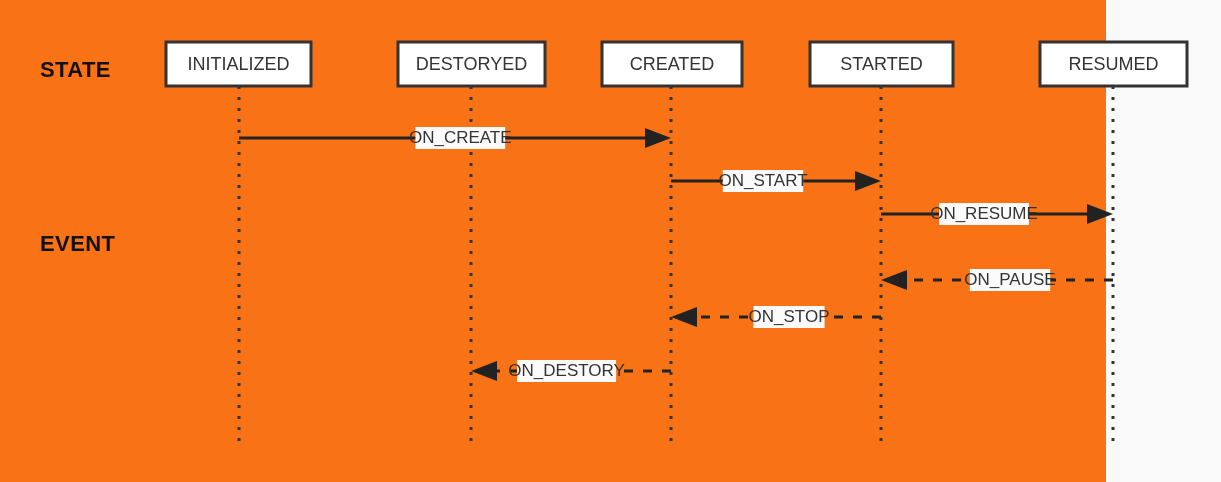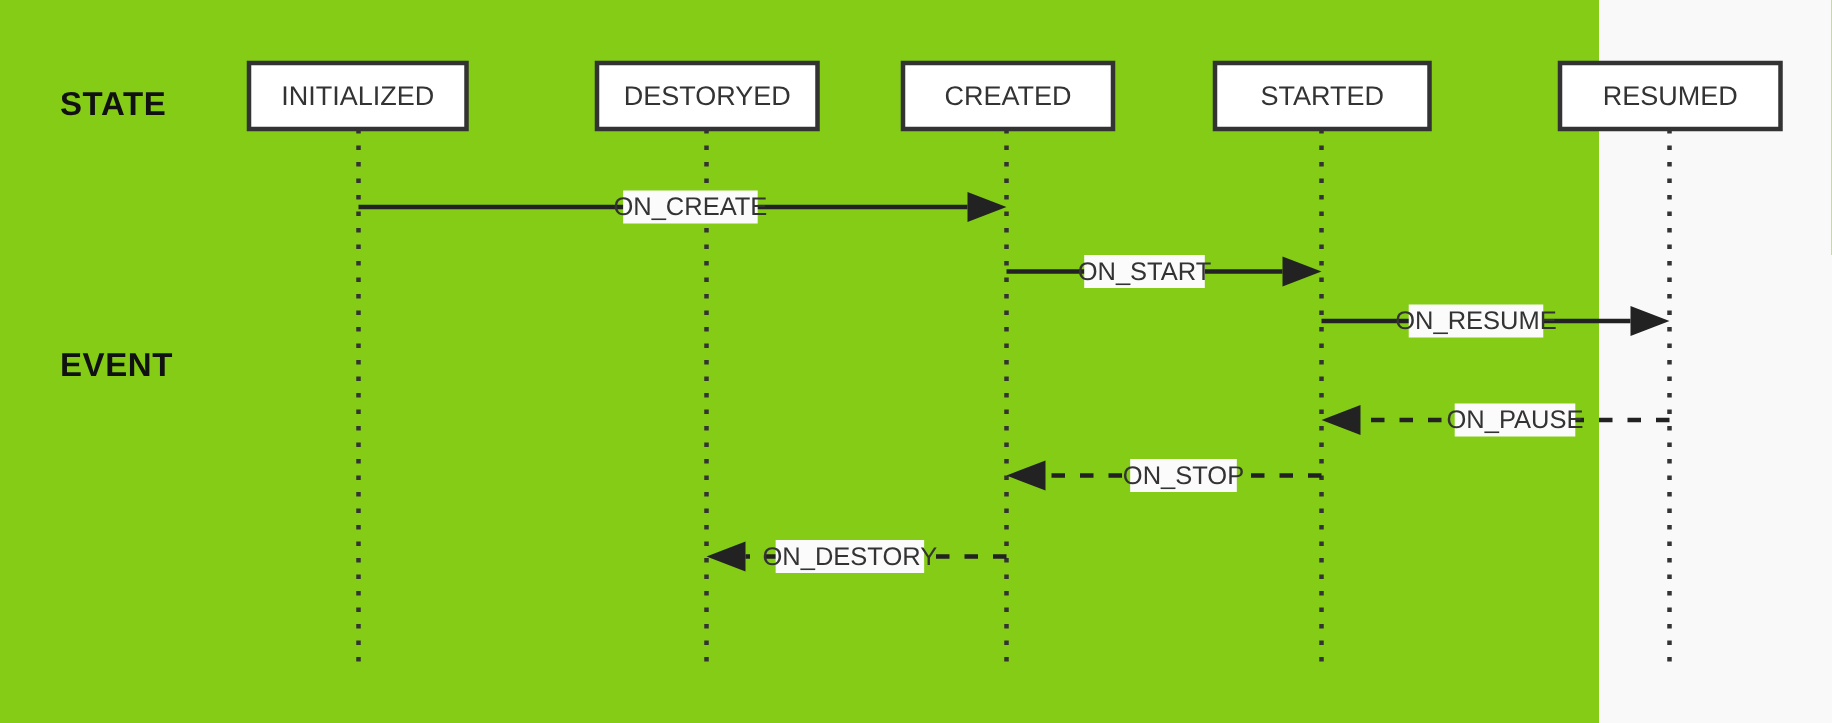--- a/index.html
+++ b/index.html
@@ -10,21 +10,22 @@
     width: 1221px;
     height: 482px;
     background: #f9f9f9;
     font-family: "Liberation Sans", sans-serif;
     overflow: hidden;
   }
   #stage {
     position: relative;
     width: 1066px;
     height: 482px;
-    background: #84cc16;
+    background: #f97316;
+    padding-left: 40px;
   }
   #diagram-svg {
     position: absolute;
     left: 0;
     top: 0;
     width: 1221px;
     height: 482px;
   }
   .axis-label {
     font-family: "Liberation Sans", sans-serif;

